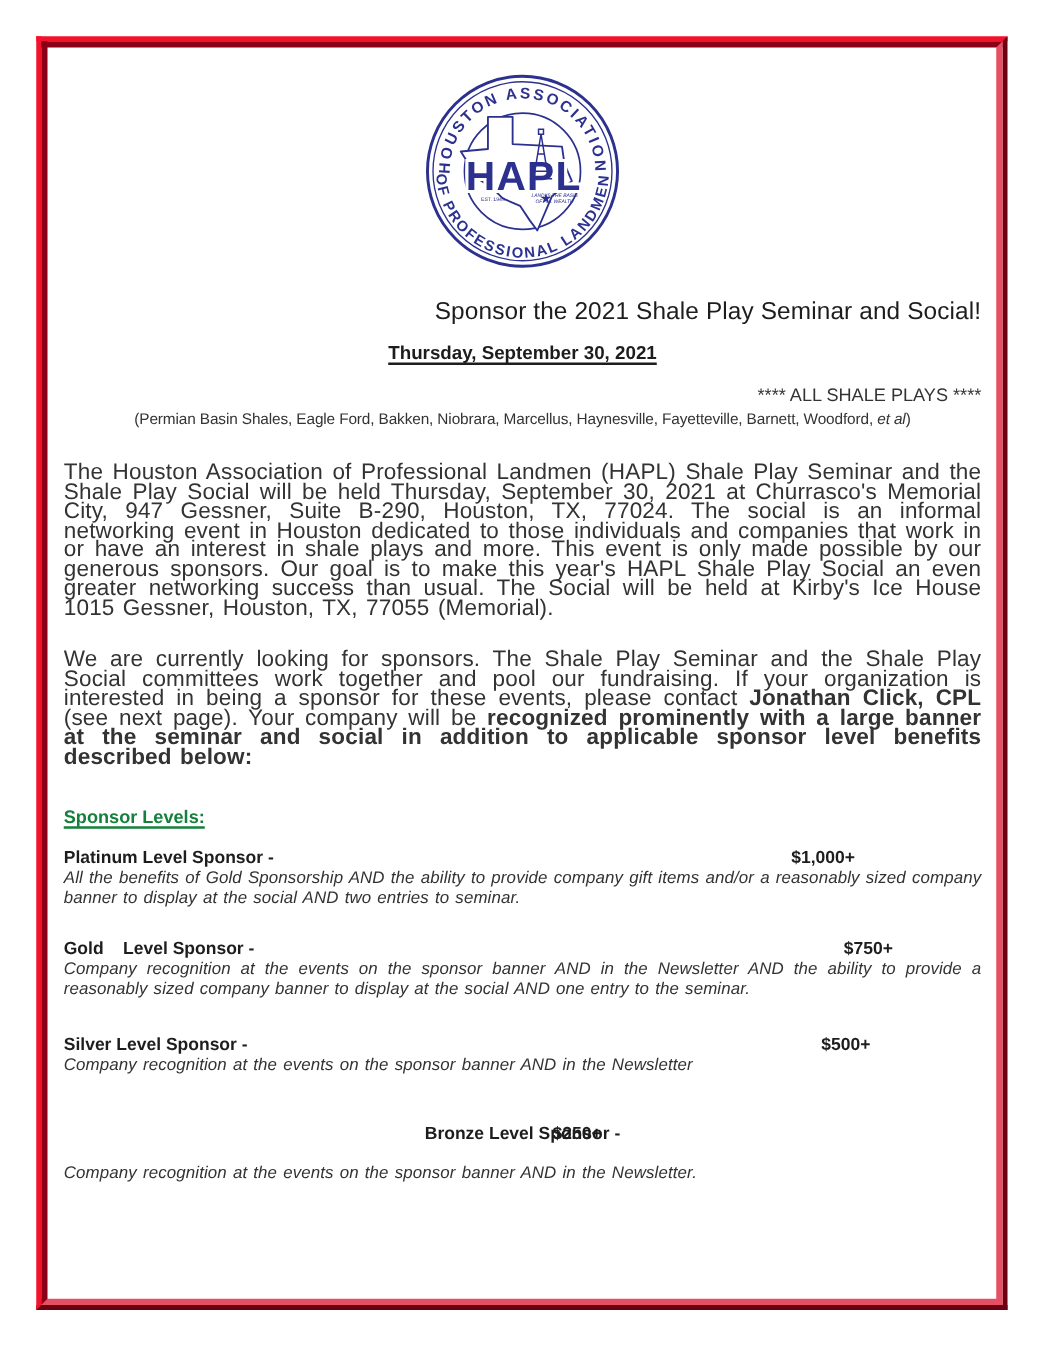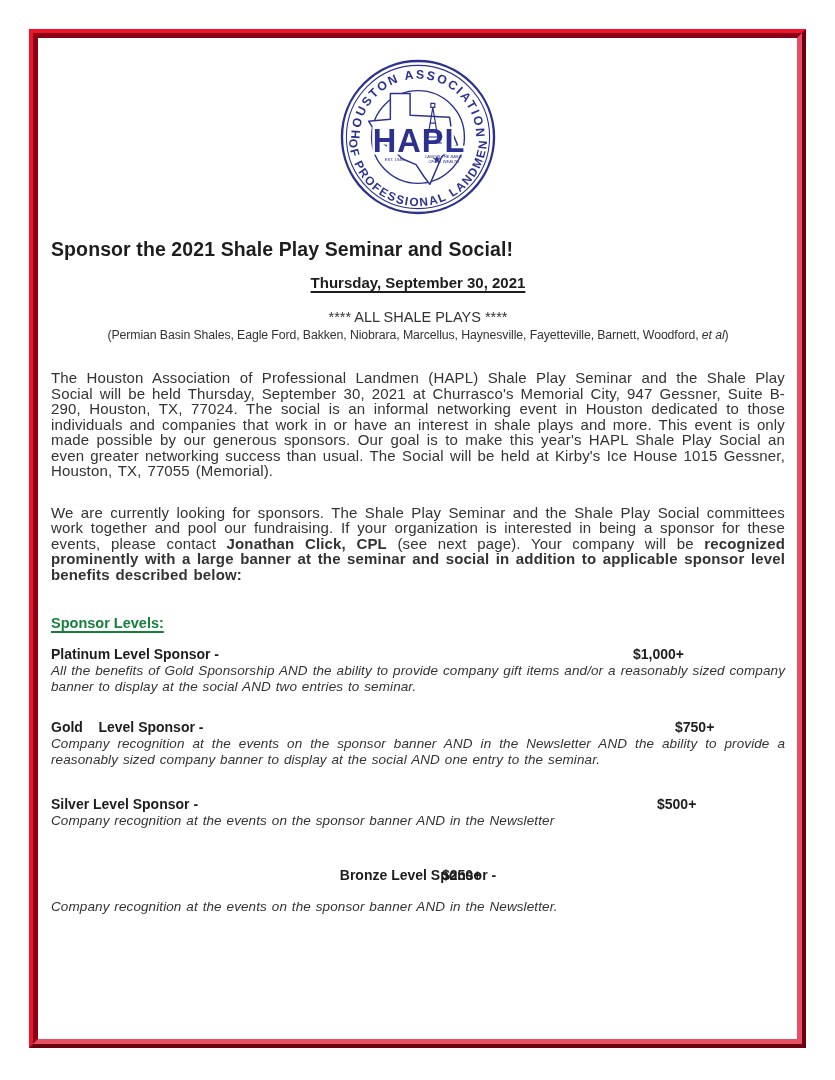--- a/index.html
+++ b/index.html
@@ -17,37 +17,37 @@
     width:100%;height:100%;box-sizing:border-box;
     border:5px solid;
     border-color:#8a0016 #e65064 #e65064 #8a0016;
   }
   .content{
     box-sizing:border-box;width:100%;height:100%;
     padding:0 12px 0 13px;overflow:hidden;
   }
   .logo-wrap{width:158px;height:158px;margin:20px auto 0;}
   .doc-title{
-    margin-top:22px;text-align:left;font-size:19.5px;font-weight:bold;
+    margin-top:22px;text-align:right;font-size:19.5px;font-weight:normal;
     color:#1d1d1d;letter-spacing:0.1px;
   }
   .doc-date{
     margin-top:13px;text-align:center;font-size:15px;font-weight:bold;color:#1d1d1d;
   }
   .doc-date span{
     text-decoration:underline;text-decoration-thickness:2px;text-underline-offset:3px;
   }
-  .banner-line{margin-top:18px;text-align:center;font-size:14.5px;color:#333;}
+  .banner-line{margin-top:18px;text-align:right;font-size:14.5px;color:#333;}
   .plays-line{
     margin-top:3px;text-align:center;font-size:12.3px;color:#333;
     letter-spacing:-0.1px;
   }
   .plays-line .it{font-style:italic;}
   .para{
-    margin:0 0 0 0;font-size:15px;line-height:15.5px;text-align:justify;
+    margin:0 0 0 0;font-size:18px;line-height:15.5px;text-align:justify;
     letter-spacing:0.15px;word-spacing:1.5px;color:#333;
   }
   .para1{margin-top:28px;}
   .para2{margin-top:26px;}
   .b{font-weight:bold;margin-top:24px;}
   .sponsor-heading{
     margin-top:33px;font-size:14.5px;font-weight:bold;color:#15803d;
   }
   .sponsor-heading span{
     text-decoration:underline;text-decoration-thickness:2px;text-underline-offset:3px;

